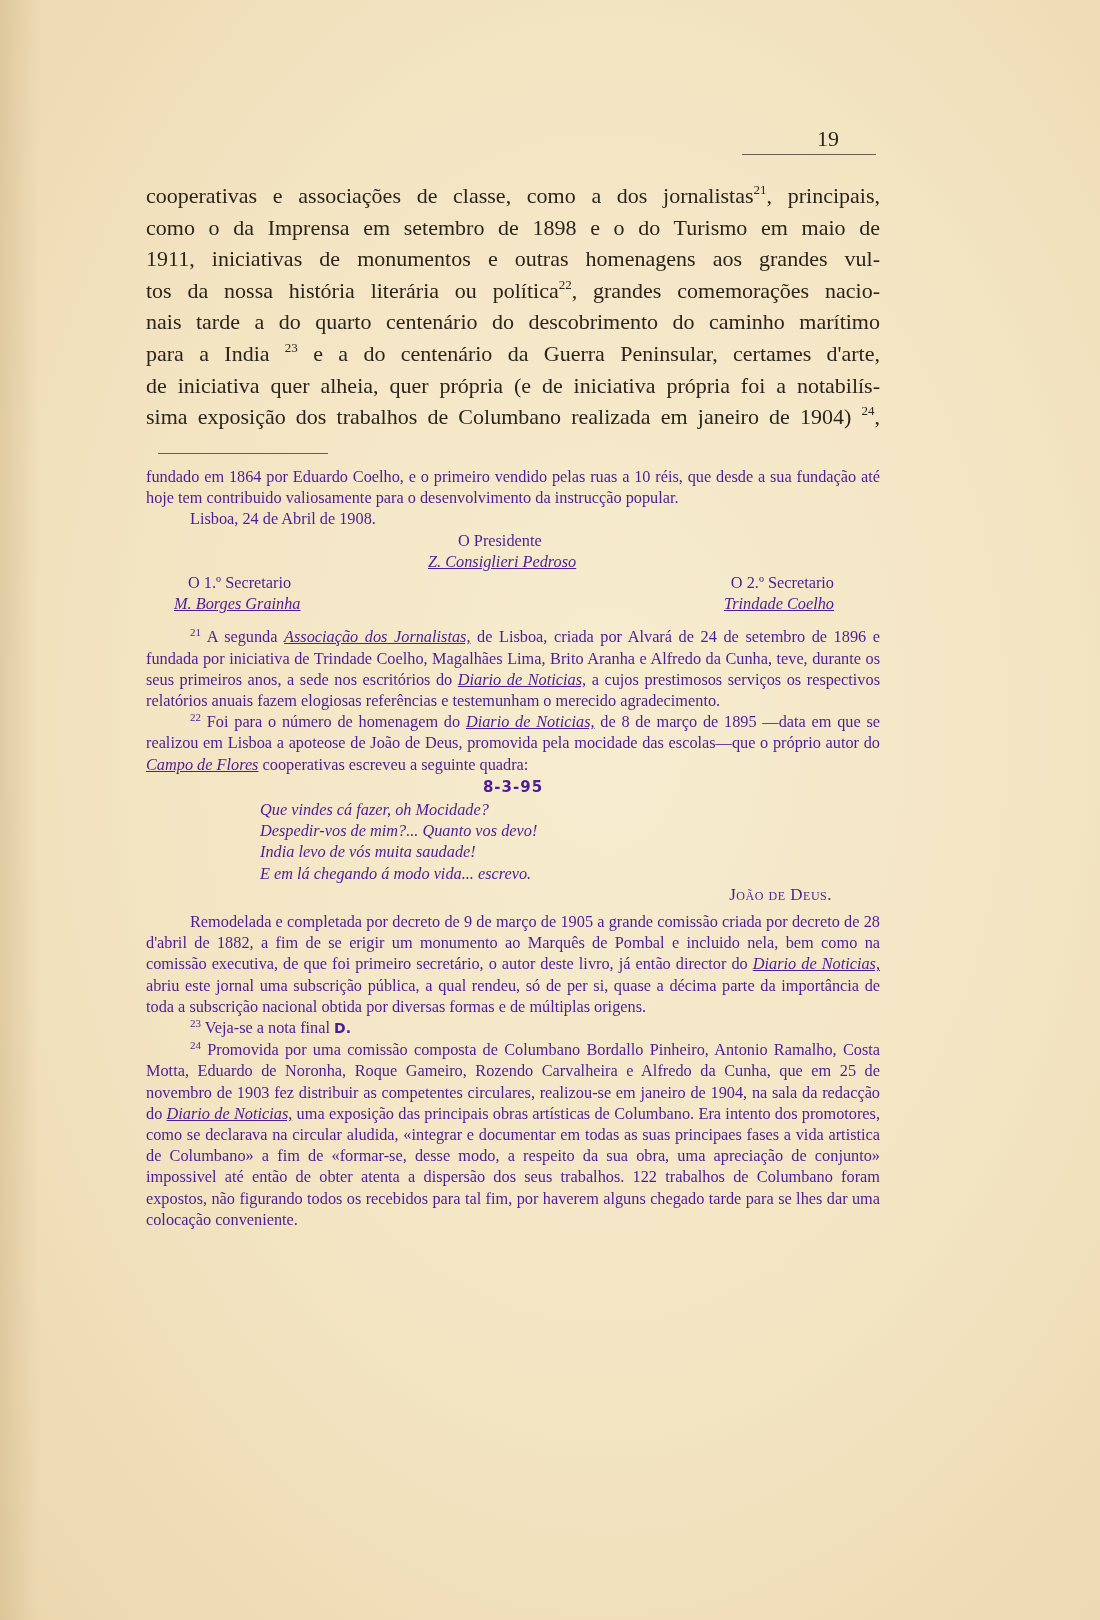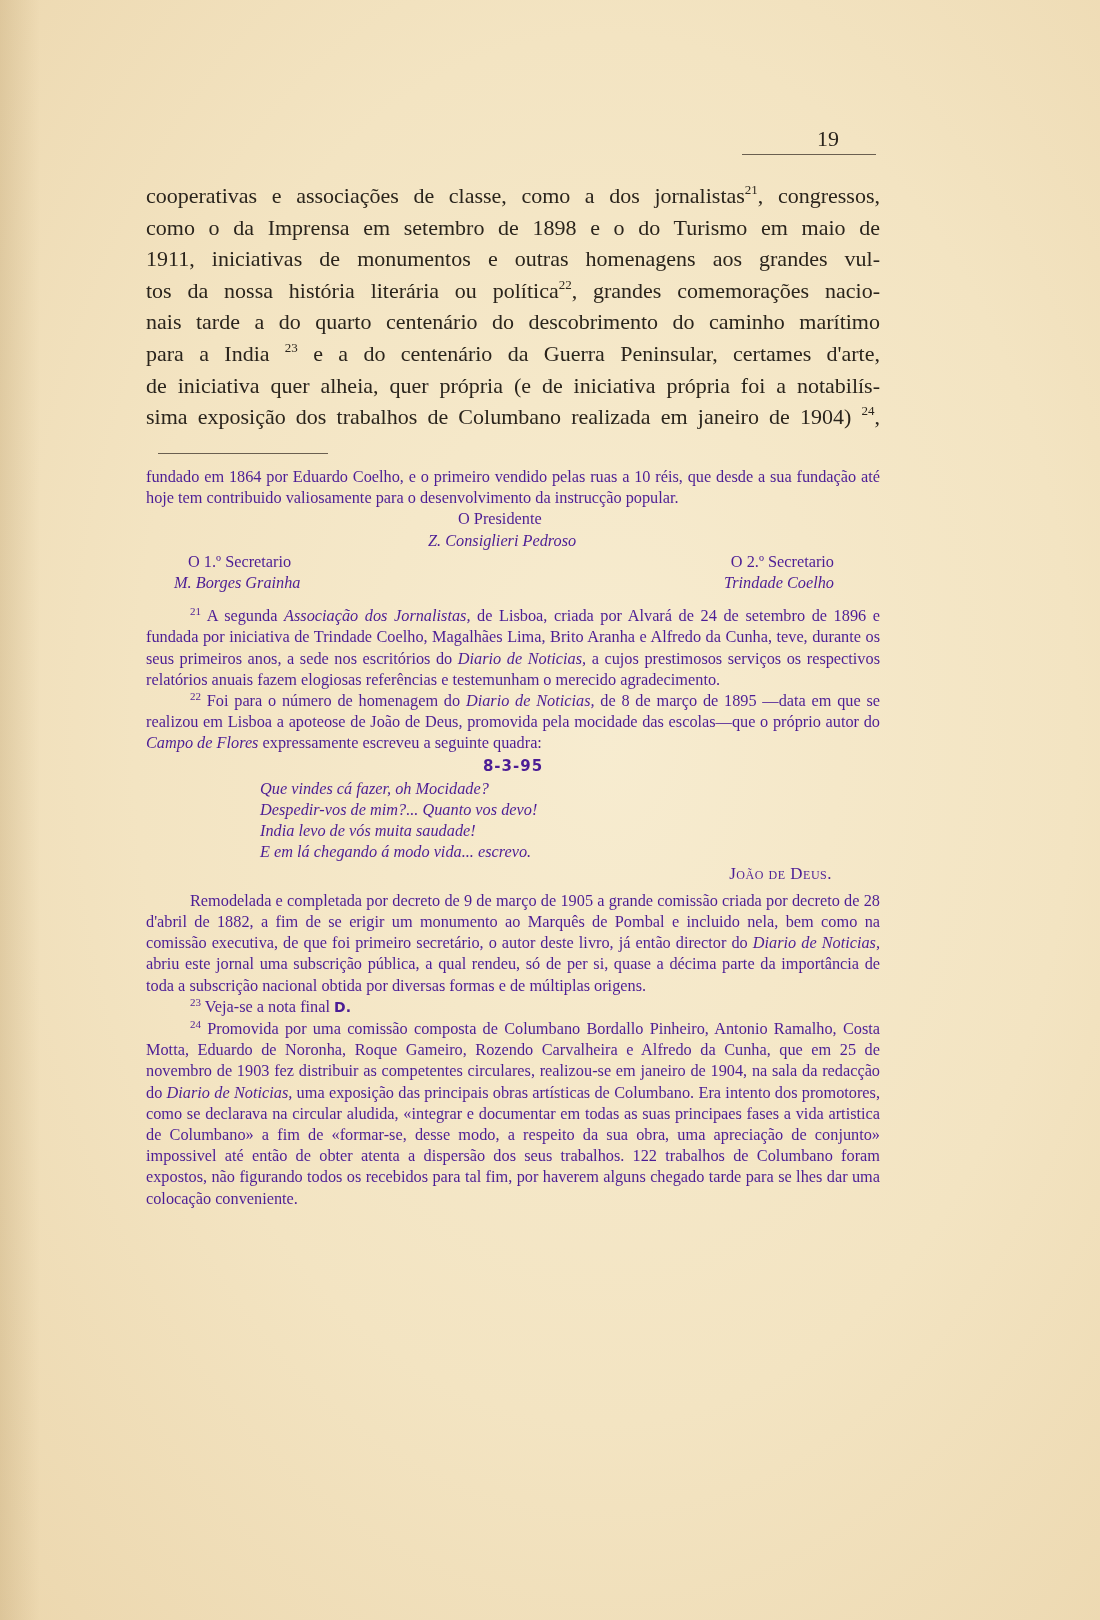--- a/index.html
+++ b/index.html
@@ -33,74 +33,75 @@
   .notes {
     position: absolute; left: 146px; top: 466px; width: 734px;
     font-size: 16.3px; line-height: 21.2px; color: #4c1d95;
   }
   .notes p { margin: 0; text-align: justify; }
   .indent { text-indent: 44px; }
   .sig-row { position: relative; height: 21.2px; }
   .sig-left { position: absolute; left: 42px; }
   .sig-right { position: absolute; right: 52px; }
   .sig-center { position: absolute; left: 295px; }
-  .it { font-style: italic; }
+  .it { font-style: italic; text-decoration: underline; }
   .date-head {
     text-align: center; font-family: "DejaVu Sans", sans-serif; font-weight: bold;
     font-size: 15px; letter-spacing: 1px; margin: 2px 0 1px;
   }
   .verse { margin-left: 114px; font-style: italic; }
   .verse div { height: 21.2px; }
   .author { text-align: right; padding-right: 48px; font-variant: small-caps; letter-spacing: 0.5px; font-size: 17px; }
   .fn-num { font-size: 11px; vertical-align: 6px; line-height: 0; }
   .bold-sans { font-family: "DejaVu Sans", sans-serif; font-weight: bold; font-size: 14px; }
   .spacer { height: 12px; }
 </style>
 </head>
 <body>
 
 <div class="page-edge"></div>
 
 <div class="page-number"><span>19</span></div>
 
 <div class="body-text">
-  <p style="text-align:justify;text-align-last:justify;"><span>cooperativas e associações de classe, como a dos jornalistas</span><sup>21</sup><span>, congressos,</span></p>
+  <p style="text-align:justify;text-align-last:justify;"><span>cooperativas e associações de classe, como a dos jornalistas</span><sup>21</sup><span>, principais,</span></p>
   <p style="text-align-last:justify;"><span>como o da Imprensa em setembro de 1898 e o do Turismo em maio de</span></p>
   <p style="text-align-last:justify;"><span>1911, iniciativas de monumentos e outras homenagens aos grandes vul-</span></p>
   <p style="text-align-last:justify;"><span>tos da nossa história literária ou política</span><sup>22</sup><span>, grandes comemorações nacio-</span></p>
   <p style="text-align-last:justify;"><span>nais tarde a do quarto centenário do descobrimento do caminho marítimo</span></p>
   <p style="text-align-last:justify;"><span>para a India </span><sup>23</sup><span> e a do centenário da Guerra Peninsular, certames d'arte,</span></p>
   <p style="text-align-last:justify;"><span>de iniciativa quer alheia, quer própria (e de iniciativa própria foi a notabilís-</span></p>
   <p style="text-align-last:justify;"><span>sima exposição dos trabalhos de Columbano realizada em janeiro de 1904) </span><sup>24</sup><span>,</span></p>
 </div>
 
 <div class="fn-rule"></div>
 
 <div class="notes">
   <p>fundado em 1864 por Eduardo Coelho, e o primeiro vendido pelas ruas a 10 réis, que desde a sua fundação até hoje tem contribuido valiosamente para o desenvolvimento da instrucção popular.</p>
+  <p class="indent">Lisboa, 24 de Abril de 1908.</p>
   <div class="sig-row">
       <span class="sig-center" style="left:312px">O Presidente</span>
     </div>
   <div class="sig-row">
       <span class="sig-center it" style="left:282px">Z. Consiglieri Pedroso</span>
     </div>
   <div class="sig-row">
     <span class="sig-left">O 1.º Secretario</span>
     <span class="sig-right" style="right:46px">O 2.º Secretario</span>
   </div>
   <div class="sig-row">
     <span class="sig-left it" style="left:28px">M. Borges Grainha</span>
     <span class="sig-right it" style="right:46px">Trindade Coelho</span>
   </div>
 
   <div class="spacer"></div>
 
   <p class="indent"><span class="fn-num">21</span><span> A segunda </span><span class="it">Associação dos Jornalistas,</span><span> de Lisboa, criada por Alvará de 24 de setembro de 1896 e fundada por iniciativa de Trindade Coelho, Magalhães Lima, Brito Aranha e Alfredo da Cunha, teve, durante os seus primeiros anos, a sede nos escritórios do </span><span class="it">Diario de Noticias,</span><span> a cujos prestimosos serviços os respectivos relatórios anuais fazem elogiosas referências e testemunham o merecido agradecimento.</span></p>
 
-  <p class="indent"><span class="fn-num">22</span><span> Foi para o número de homenagem do </span><span class="it">Diario de Noticias,</span><span> de 8 de março de 1895 —data em que se realizou em Lisboa a apoteose de João de Deus, promovida pela mocidade das escolas—que o próprio autor do </span><span class="it">Campo de Flores</span><span> expressamente escreveu a seguinte quadra:</span></p>
+  <p class="indent"><span class="fn-num">22</span><span> Foi para o número de homenagem do </span><span class="it">Diario de Noticias,</span><span> de 8 de março de 1895 —data em que se realizou em Lisboa a apoteose de João de Deus, promovida pela mocidade das escolas—que o próprio autor do </span><span class="it">Campo de Flores</span><span> cooperativas escreveu a seguinte quadra:</span></p>
   <div class="date-head">8-3-95</div>
   <div class="verse">
     <div>Que vindes cá fazer, oh Mocidade?</div>
     <div>Despedir-vos de mim?... Quanto vos devo!</div>
     <div>India levo de vós muita saudade!</div>
     <div>E em lá chegando á modo vida... escrevo.</div>
   </div>
   <div class="author">João de Deus.</div>
   <div style="height:6px"></div>
   <p class="indent"><span>Remodelada e completada por decreto de 9 de março de 1905 a grande comissão criada por decreto de 28 d'abril de 1882, a fim de se erigir um monumento ao Marquês de Pombal e incluido nela, bem como na comissão executiva, de que foi primeiro secretário, o autor deste livro, já então director do </span><span class="it">Diario de Noticias,</span><span> abriu este jornal uma subscrição pública, a qual rendeu, só de per si, quase a décima parte da importância de toda a subscrição nacional obtida por diversas formas e de múltiplas origens.</span></p>

